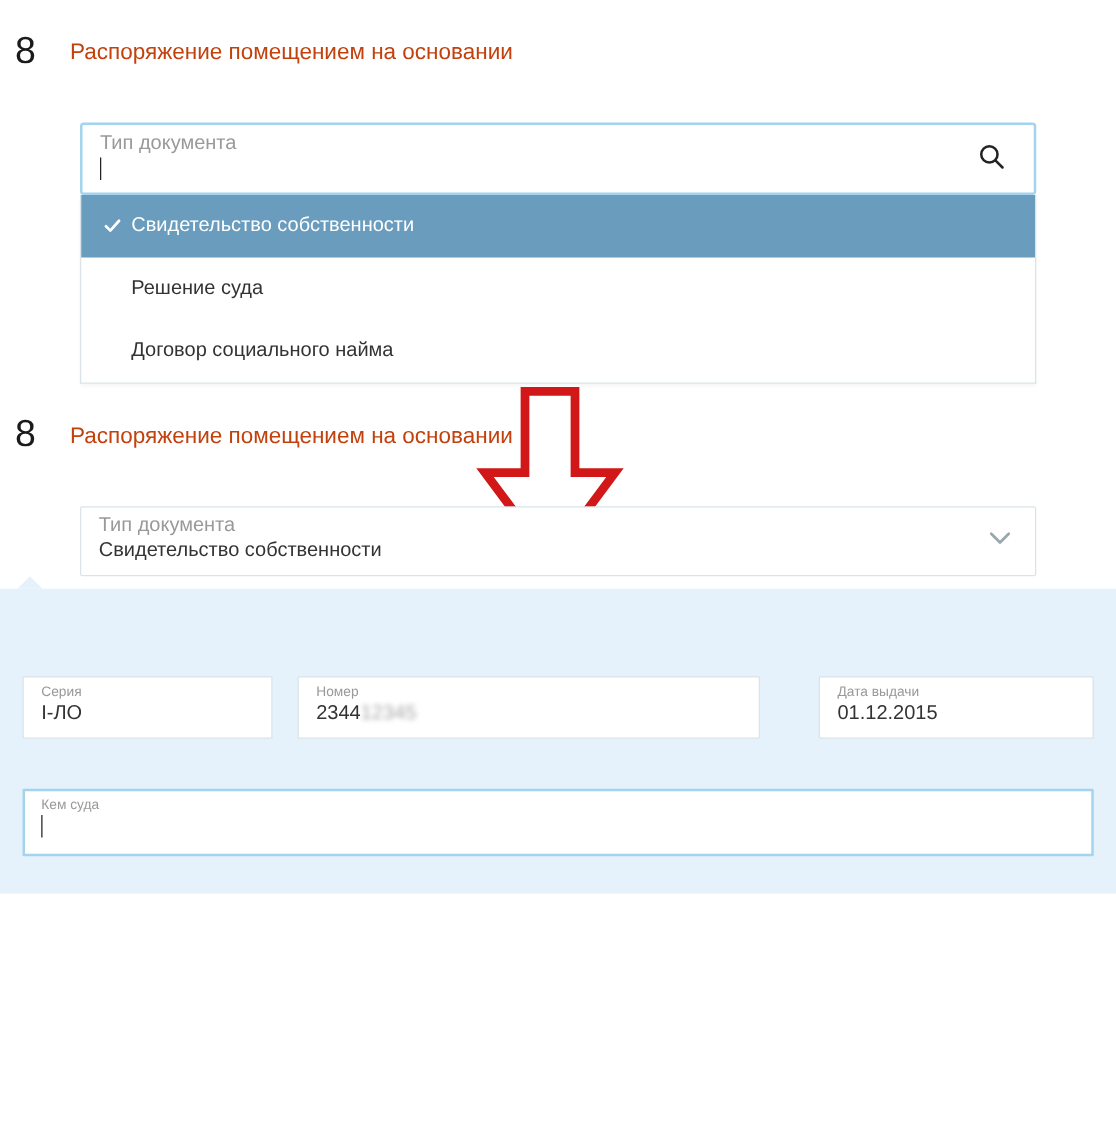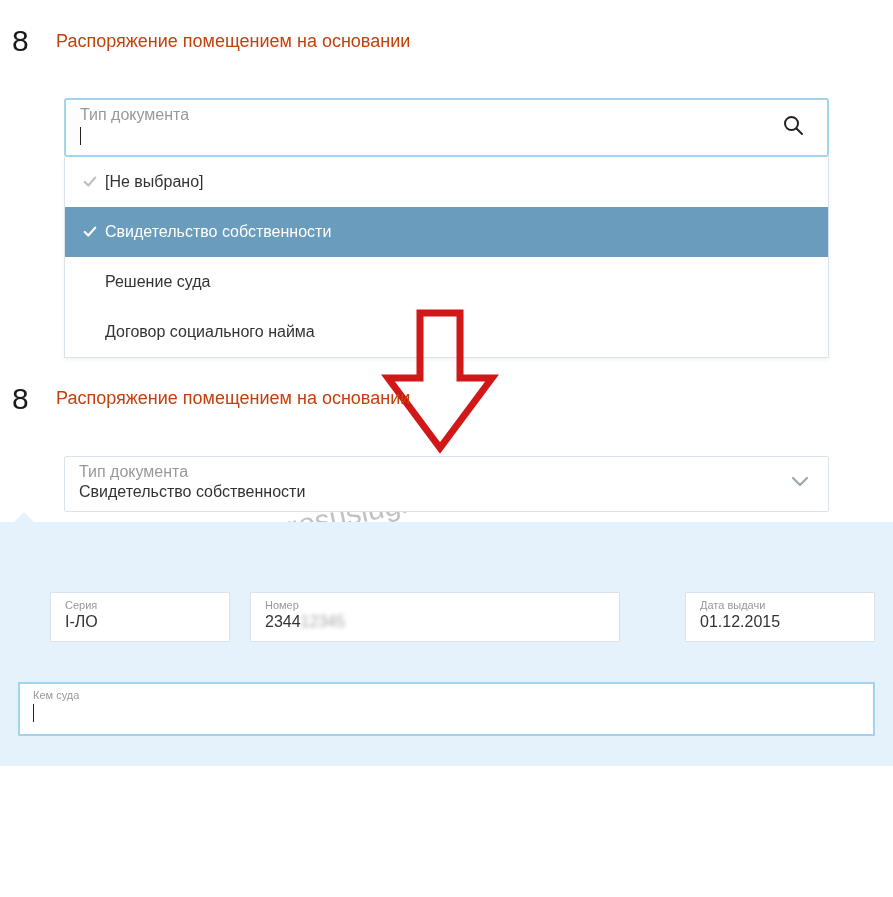--- a/index.html
+++ b/index.html
@@ -180,23 +180,23 @@
     }
     .field-label {
       font-size: 11px;
       color: #999;
       margin-bottom: 2px;
     }
     .field-value {
       font-size: 16px;
       color: #333;
     }
-    .w-series { width: 180px; margin-left: 32px; }
+    .w-series { width: 200px; }
     .w-number { width: 370px; }
-    .w-date { width: 190px; margin-left: auto; }
+    .w-date { width: 220px; margin-left: auto; }
     .w-full { width: 100%; min-height: 54px; }
     .blur {
       filter: blur(2px);
       color: #aaa;
     }
     .caret-line {
       display: inline-block;
       width: 1px;
       height: 18px;
       background: #222;
@@ -224,28 +224,20 @@
         <div class="search-icon-wrap">
           <svg viewBox="0 0 24 24" fill="none">
             <circle cx="10.5" cy="10.5" r="6.5" stroke="#222" stroke-width="2"></circle>
             <line x1="15.5" y1="15.5" x2="21" y2="21" stroke="#222" stroke-width="2" stroke-linecap="round"></line>
           </svg>
         </div>
       </div>
     </div>
 
     <div class="dropdown">
-      <div class="dd-item inactive-check">
-        <span class="check">
-          <svg viewBox="0 0 16 16">
-              <path d="M2 8 L6 12 L14 3" stroke="#bfbfbf" stroke-width="2.5" fill="none" stroke-linecap="round" stroke-linejoin="round"></path>
-            </svg>
-        </span>
-        <span class="label">[Не выбрано]</span>
-      </div>
       <div class="dd-item selected">
         <span class="check">
           <svg viewBox="0 0 16 16">
               <path d="M2 8 L6 12 L14 3" stroke="#fff" stroke-width="2.5" fill="none" stroke-linecap="round" stroke-linejoin="round"></path>
             </svg>
         </span>
         <span class="label">Свидетельство собственности</span>
       </div>
       <div class="dd-item no-check">
         <span class="label">Решение суда</span>

